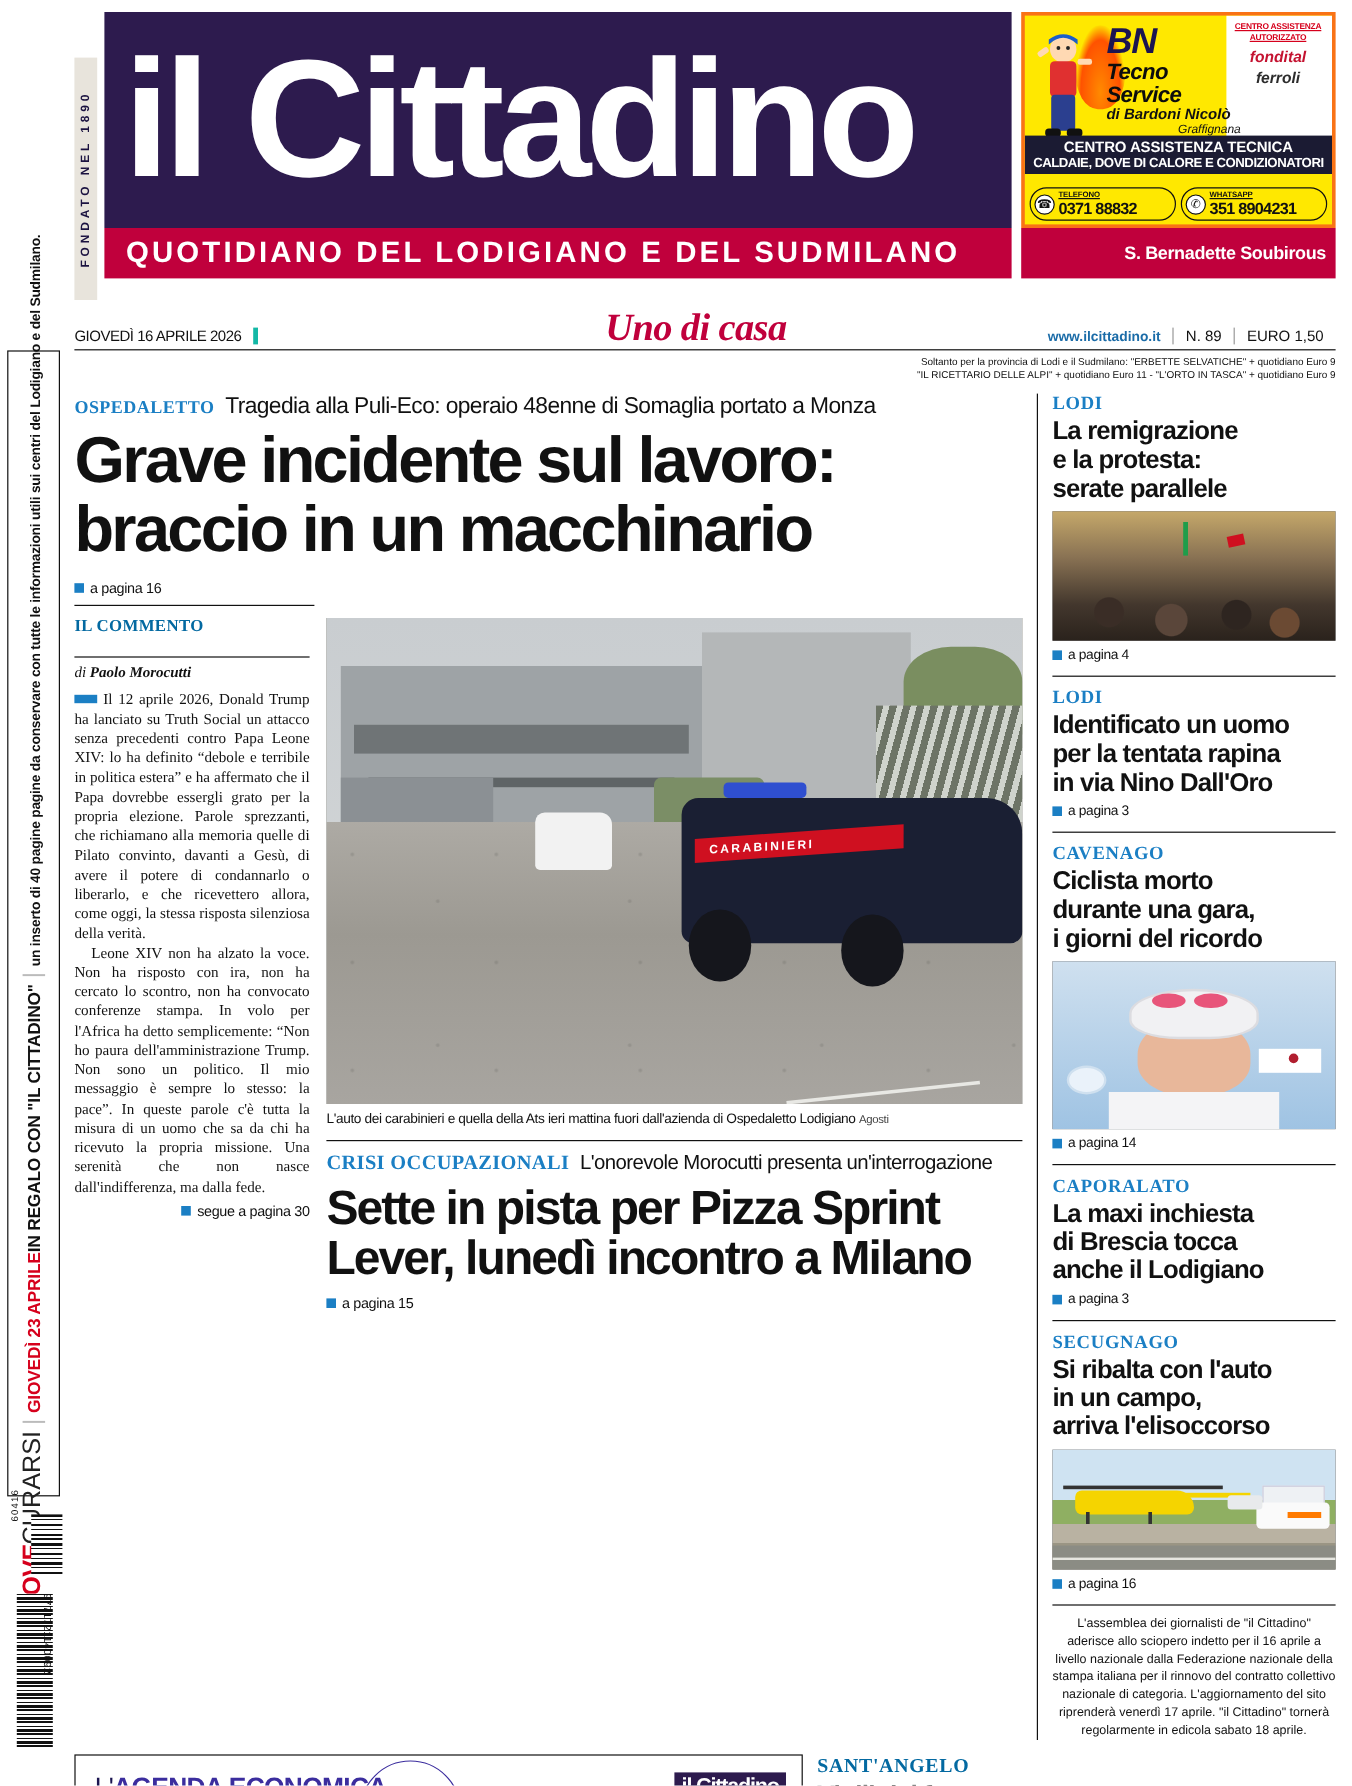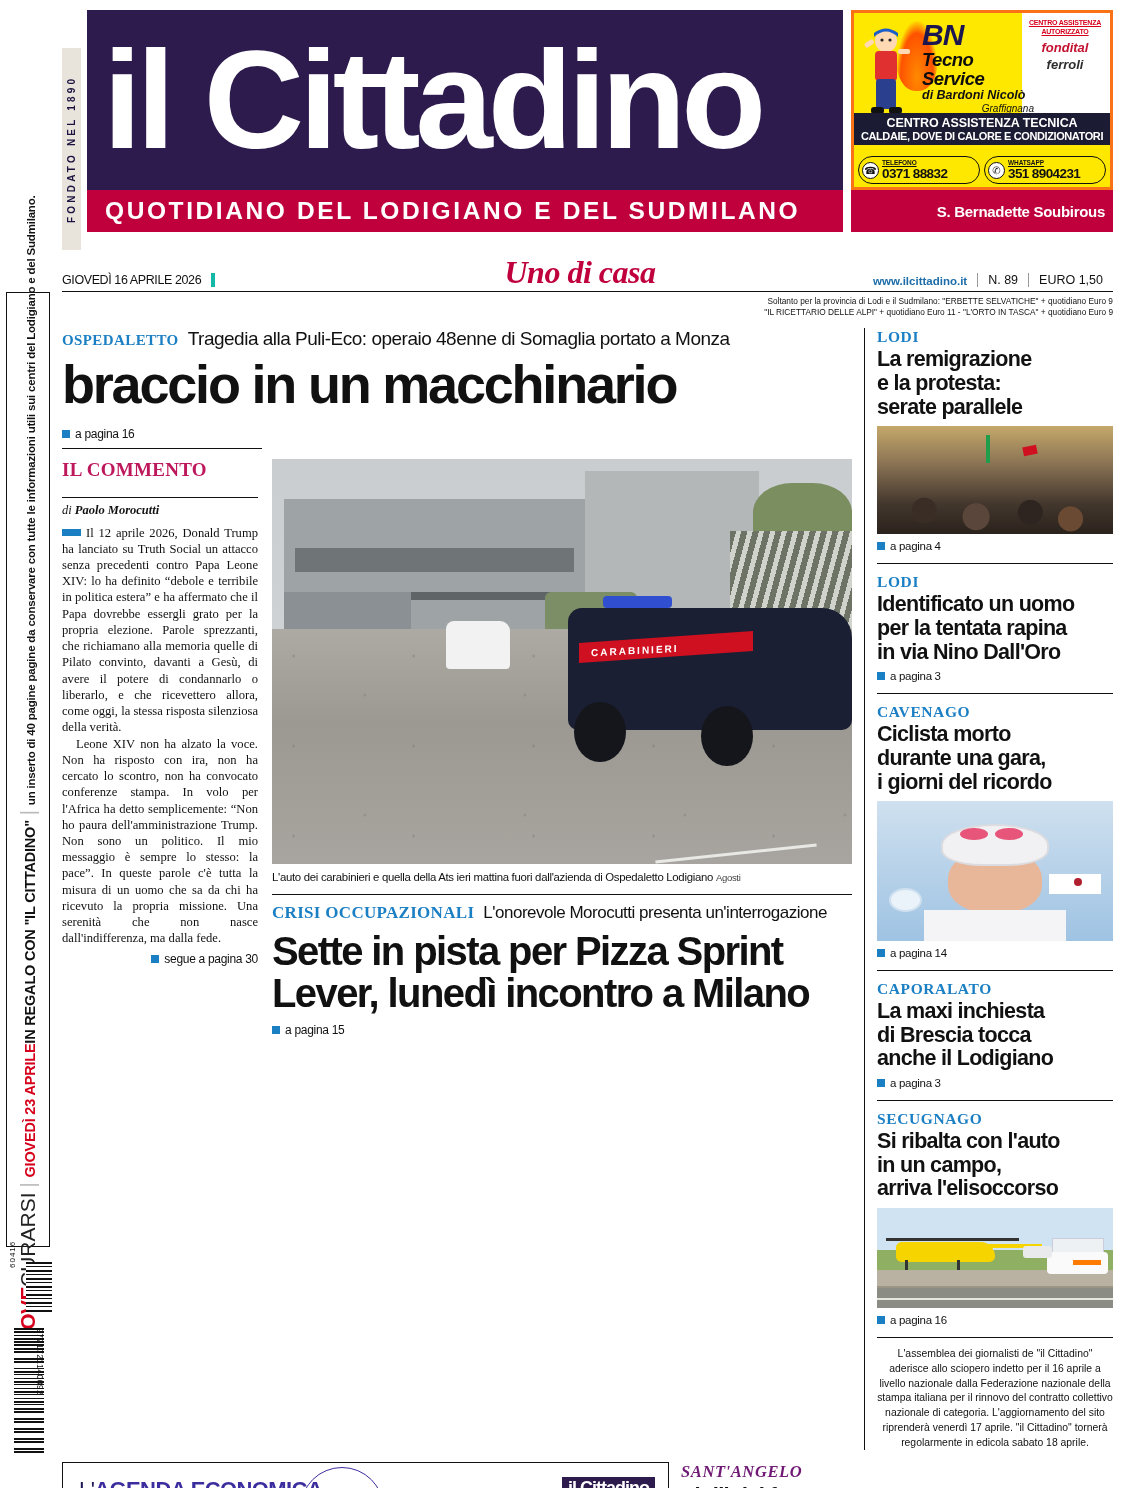--- a/index.html
+++ b/index.html
@@ -150,21 +150,21 @@
     font-size: 54px; font-weight: bold; line-height: 1.04; letter-spacing: -2.2px;
     margin-top: 6px; color:#111;
   }
   .pagref { display:flex; align-items:center; gap:5px; font-size:12px; letter-spacing:-0.3px; margin-top:14px;}
   .pagref::before { content:""; width:8px; height:8px; background:#1b7fc4; display:inline-block; }
   .rule-short { width: 200px; border-top:1.4px solid #111; margin-top: 7px; }
 
   
   .lower { display:flex; margin-top: 10px; gap: 14px; }
   .comment-col { width: 196px; }
-  .comment-head { color:#be185d; font-size:19px; font-weight:bold; letter-spacing:0.3px;
+  .comment-head { color:#0369a1; font-size:14px; font-weight:bold; letter-spacing:0.3px;
      font-family:"Liberation Serif", serif; }
   .comment-title { font-size: 27px; line-height:1.18; font-weight:300; letter-spacing:-0.8px; margin-top:8px; color:#222;}
   .comment-rule { border-top:1px solid #111; margin-top: 16px; }
   .byline { font-size:12.5px; margin-top:5px; font-family:"Liberation Serif", serif;font-style:italic;}
   .byline b { font-weight:bold; }
   .comment-body { font-family:"Liberation Serif", serif; font-size: 12.6px; line-height: 1.29;
      text-align: justify; margin-top: 7px; color:#111; }
   .comment-body p { text-indent: 14px; }
   .comment-body p:first-child { text-indent: 0; }
   .sqmark { display:inline-block; width:19px; height:7px; background:#1b7fc4; margin-right:5px; vertical-align:1px;}
@@ -198,21 +198,21 @@
   .ag-left { position:absolute; left:16px; top:14px; width:330px; }
   .ag-t1 { font-size:22px; letter-spacing:-0.6px; color:#1b1550; }
   .ag-t1 b { font-weight:bold; color:#3b2d9e; }
   .ag-circle { position:absolute; left:237px; top:4px; width:84px; height:84px; border:1.6px solid #3b2d9e; border-radius:50%; }
   .ag-right { position:absolute; left:360px; top:14px; width:232px; }
   .ag-logo { text-align:right; }
   .ag-logo-box { display:inline-block; background:#2d1b4e; color:#fff; font-size:18px; font-weight:bold;
      letter-spacing:-1px; padding:1px 6px 0 6px; }
 
   .sa-col { width: 200px; }
-  .sa-kicker { color:#701a75; font-size:16.5px; font-weight:bold; letter-spacing:0.6px; font-family:"Liberation Serif",serif;font-style:italic;}
+  .sa-kicker { color:#0369a1; font-size:16.5px; font-weight:bold; letter-spacing:0.6px; font-family:"Liberation Serif",serif;}
   .sa-title { font-size:22px; font-weight:bold; line-height:1.12; letter-spacing:-0.7px; margin-top:2px;}
 
   
   .ph-sky { position:absolute; inset:0; background:linear-gradient(#c9cdd0,#d6d9da); }
   .ph-build { position:absolute; background:#9aa0a3; }
   .ph-road { position:absolute; left:0; right:0; bottom:0; height:58%;
      background:linear-gradient(#adaaa4,#9c9992 40%,#a8a5a0); }
   .ph-car { position:absolute; background:#1a1f33; border-radius:14px 30px 10px 10px; }
   .ph-wcar { position:absolute; background:#f2f2f2; border-radius:8px 10px 4px 4px; }
   .ph-crowd { position:absolute; inset:0; background:
@@ -341,20 +341,21 @@
 
     <div class="content">
 
       <div class="col-left">
 
         <div class="kicker-row">
           <span class="kicker">OSPEDALETTO</span>
           <span class="summary">Tragedia alla Puli-Eco: operaio 48enne di Somaglia portato a Monza</span>
         </div>
         <div class="headline1">
+          <div>Grave incidente sul lavoro:</div>
           <div>braccio in un macchinario</div>
         </div>
         <div class="pagref">a pagina 16</div>
         <div class="rule-short"></div>
 
         <div class="lower">
 
           <div class="comment-col">
             <div class="comment-head">IL COMMENTO</div>
             <div class="comment-rule"></div>

